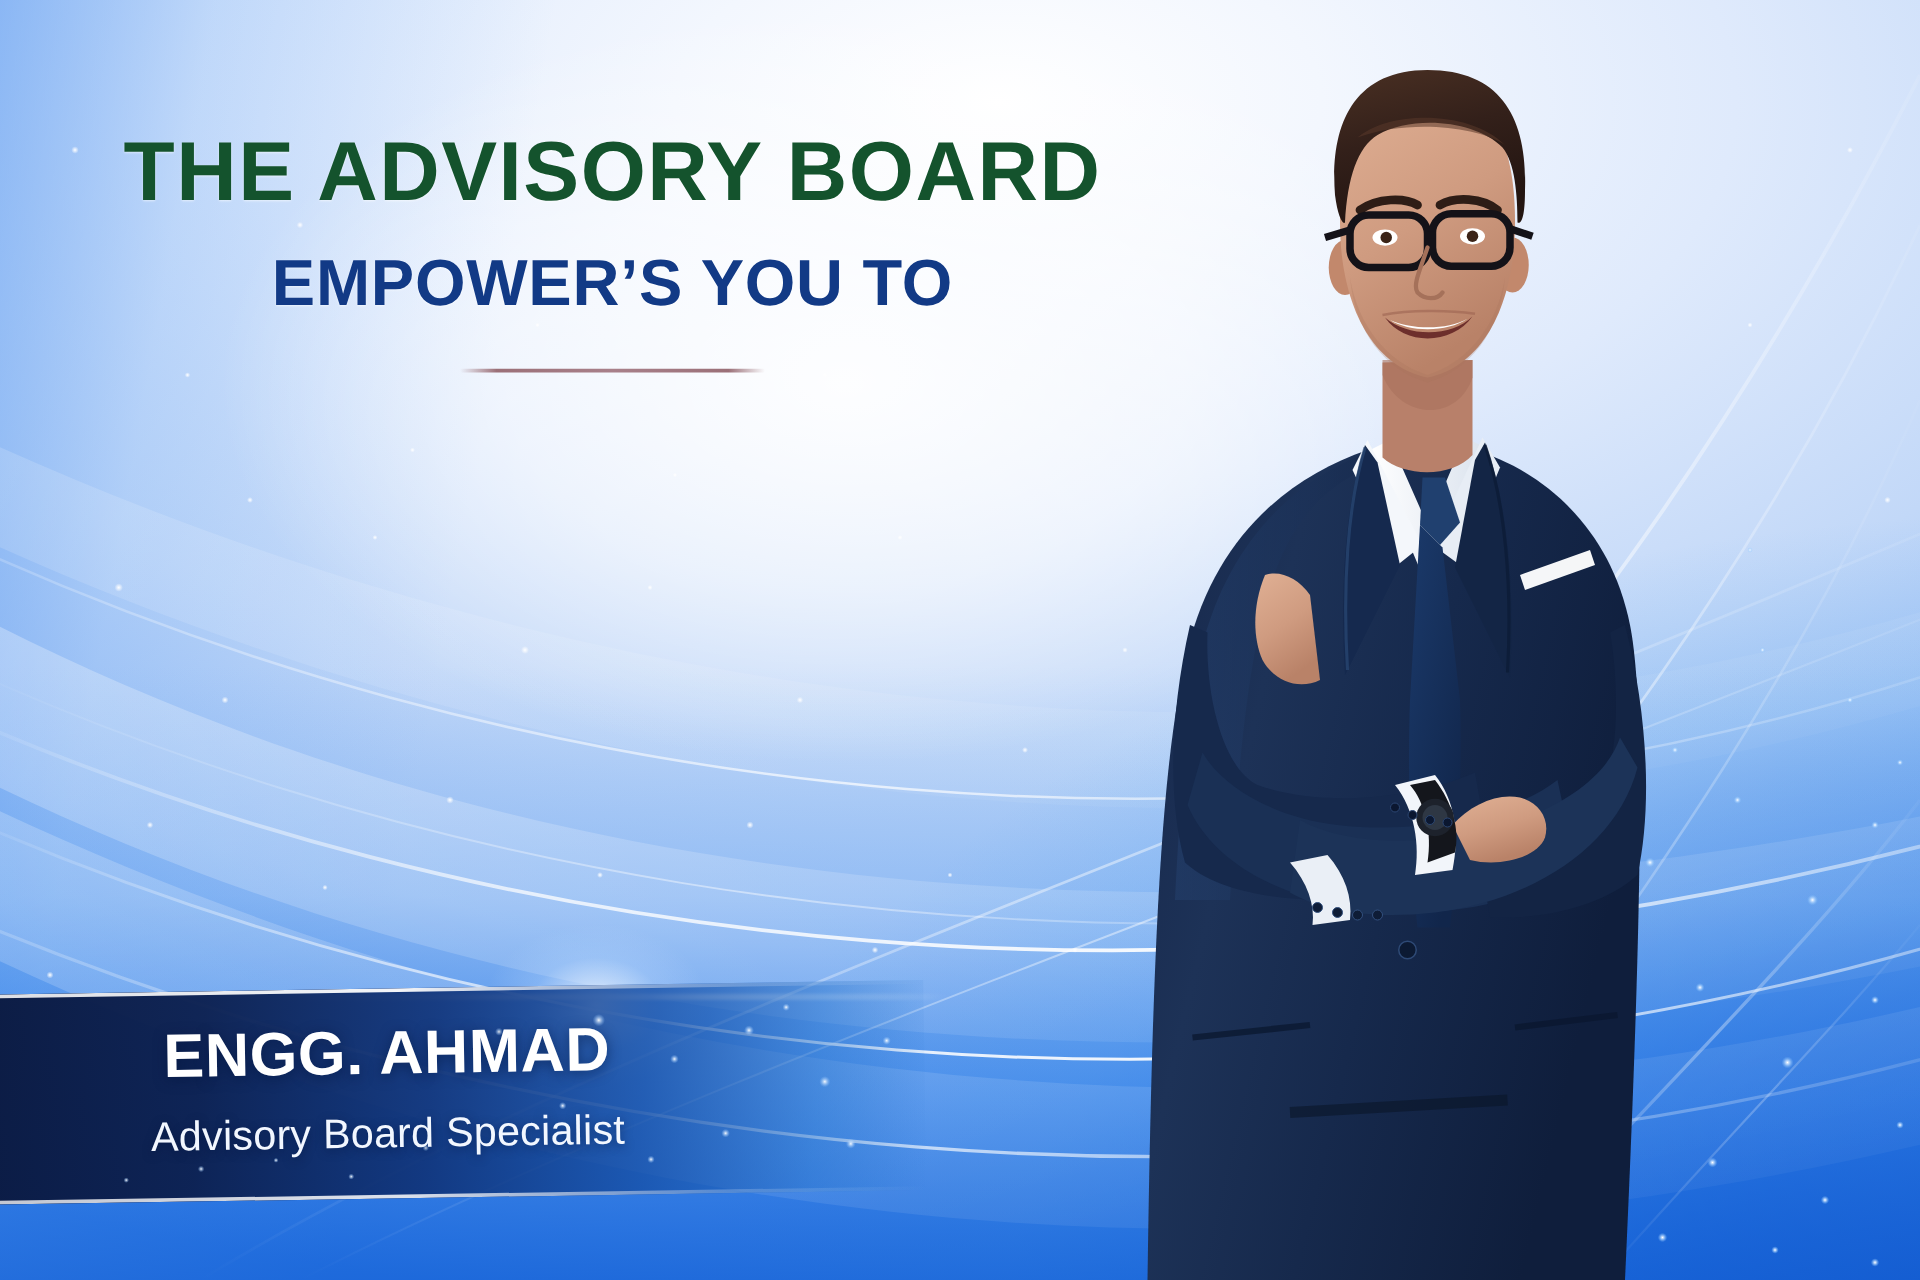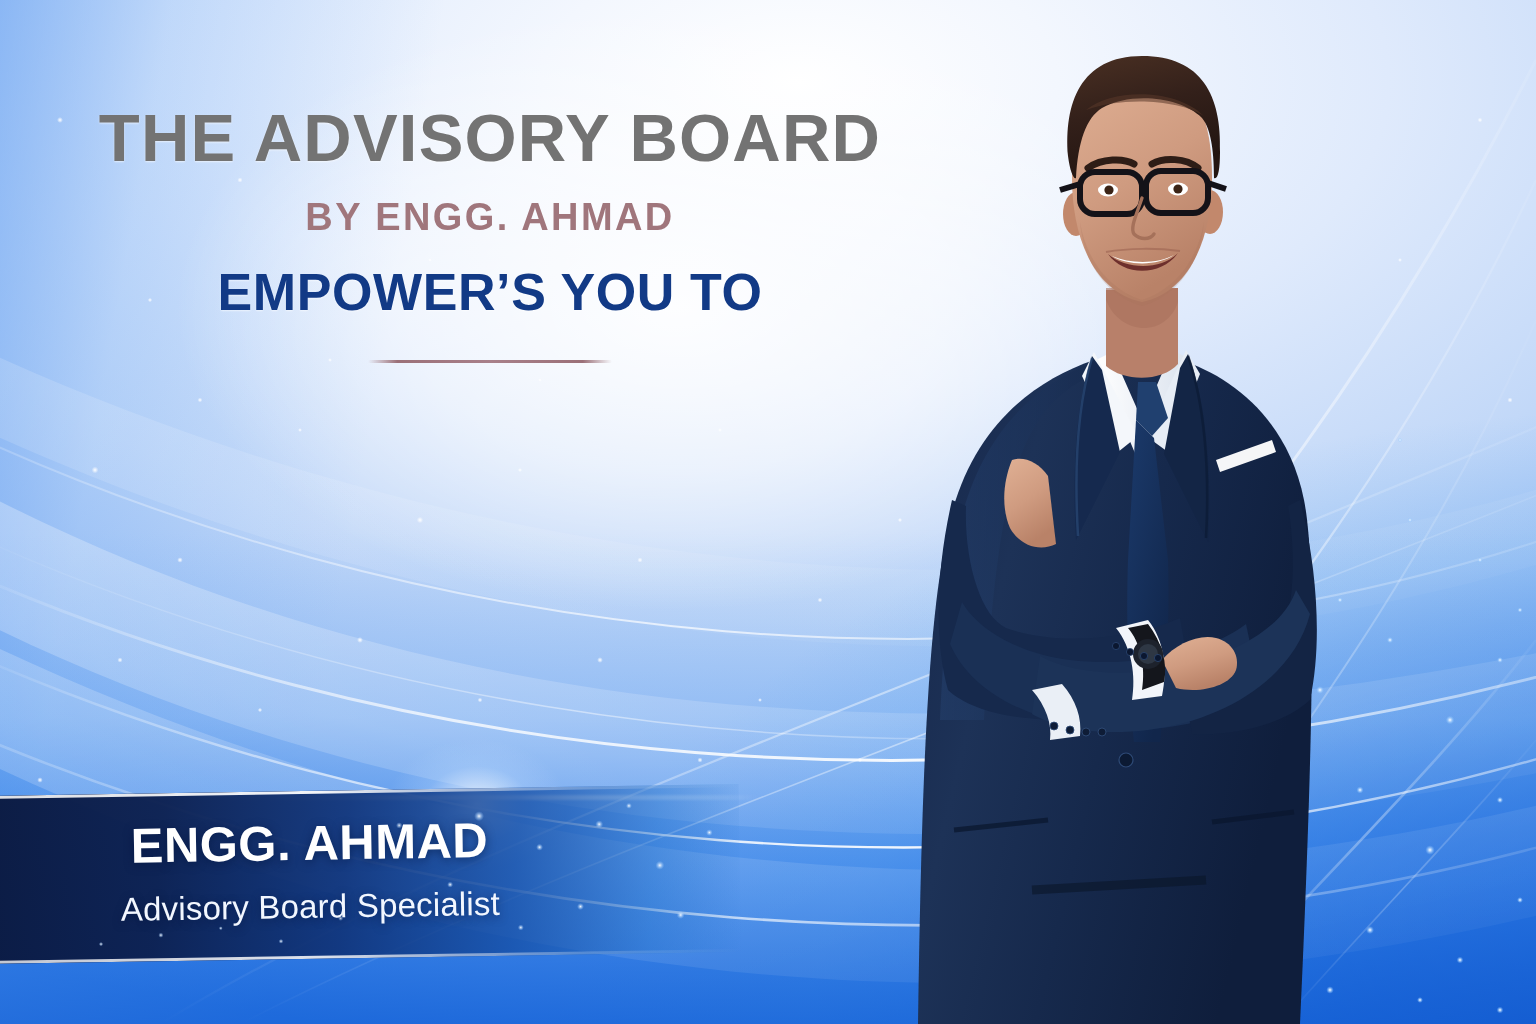--- a/index.html
+++ b/index.html
@@ -78,21 +78,21 @@
   .headline-wrap {
     position: absolute;
     left: 0; top: 104px;
     width: 980px;
     text-align: center;
   }
   .title-main {
     font-size: 67px;
     font-weight: bold;
     letter-spacing: 1.2px;
-    color: #737373;
+    color: #14532d;
     line-height: 1.0;
     margin: 0;
     text-shadow: 0 1px 2px rgba(255,255,255,0.6);
   }
   .title-sub {
     font-size: 38px;
     font-weight: bold;
     letter-spacing: 2.4px;
     color: #a0767c;
     line-height: 1.0;
@@ -461,21 +461,20 @@
       <path d="M 232,256 C 250,264 278,264 294,255 C 278,266 248,266 232,256 Z" fill="#ffffff"></path>
       <path d="M 226,252 C 248,248 278,248 300,251" stroke="#9c6452" stroke-width="2" fill="none" opacity="0.6"></path>
 
       <path d="M 200,222 C 206,260 230,290 262,300 C 294,290 318,260 324,222
                C 320,266 296,296 262,306 C 228,296 204,266 200,222 Z" fill="#a8735c" opacity="0.25"></path>
     </svg>
   </div>
 
   <div class="headline-wrap">
     <h1 class="title-main">THE ADVISORY BOARD</h1>
-    <h2 class="title-sub">BY ENGG. AHMAD</h2>
     <h2 class="title-third">EMPOWER’S YOU TO</h2>
     <div class="divider"></div>
   </div>
 
   <div class="banner">
     <div class="banner-top-line"></div>
     <div class="banner-bot-line"></div>
     <div class="banner-sparkle">
       <svg viewBox="0 0 760 168" preserveAspectRatio="none">
         <defs>

